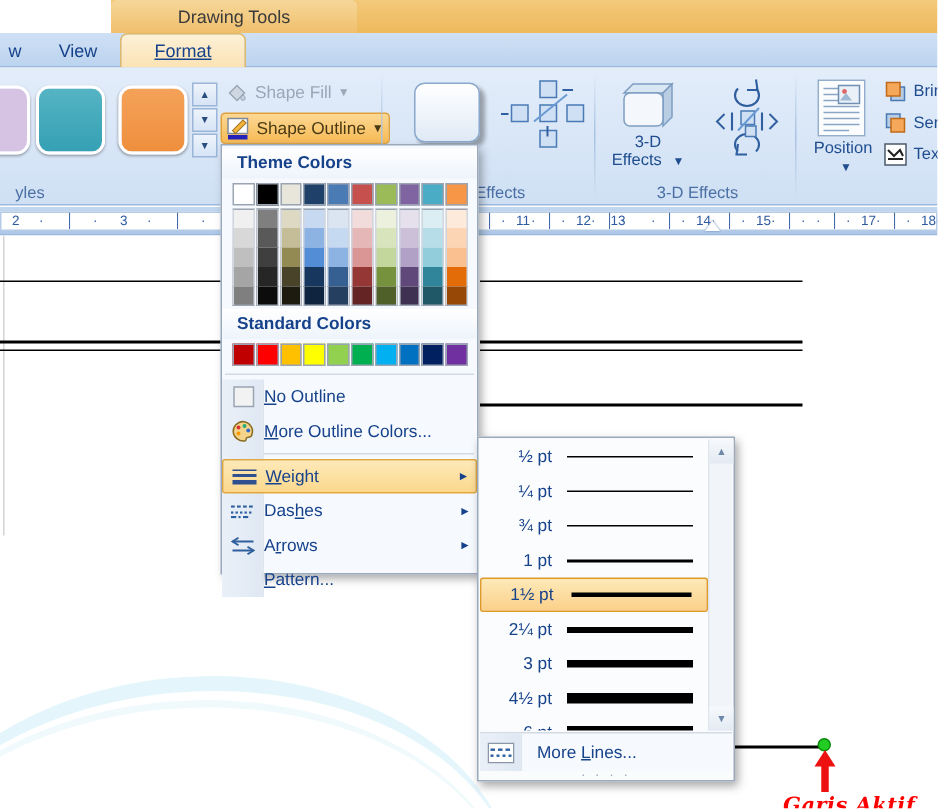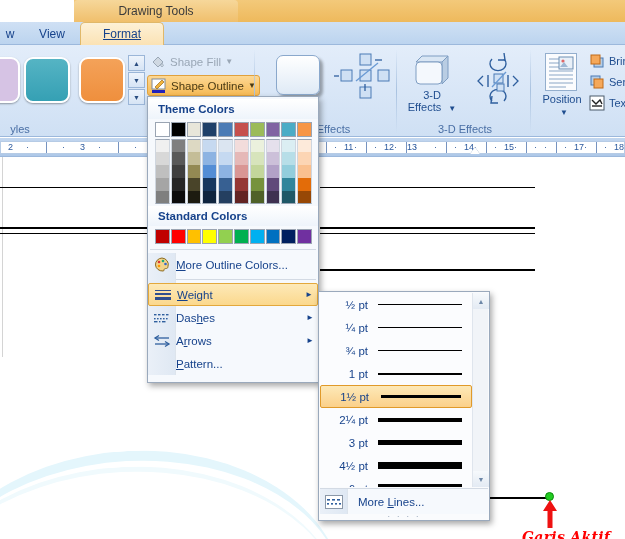--- a/index.html
+++ b/index.html
@@ -528,20 +528,29 @@
         <div class="sw" style="background: rgb(0, 112, 192);"></div>
         <div class="sw" style="background: rgb(0, 32, 96);"></div>
         <div class="sw" style="background: rgb(112, 48, 160);"></div>
       </div>
     </div>
   <div class="menu-sep"></div>
   <div id="menu-items" style="position: relative;">
       <div class="icol" style="top: 0px; height: 100%;"></div>
       <div class="mi">
         <div class="mi-ico">
+          <svg width="15" height="15" viewBox="0 0 15 15">
+            <rect x="1" y="1" width="13" height="13" fill="#f2f2f2" stroke="#9aa4b2"></rect>
+          </svg>
+        </div>
+        <div class="mi-lbl"><span class="u">N</span>o Outline</div>
+        <div class="mi-arrow"></div>
+      </div>
+      <div class="mi">
+        <div class="mi-ico">
           <svg width="16" height="16" viewBox="0 0 16 16">
             <path d="M8 1a7 6.5 0 1 0 1 13c1.6 0 .6-1.6 1.6-2.2 1-.6 3.4.4 3.4-2.4A7 6.5 0 0 0 8 1z" fill="#f3d48a" stroke="#8a6a20"></path>
             <circle cx="5" cy="5" r="1.3" fill="#d33"></circle>
             <circle cx="9" cy="4" r="1.3" fill="#2a7"></circle>
             <circle cx="11.5" cy="7" r="1.3" fill="#36c"></circle>
             <circle cx="5" cy="9" r="1.3" fill="#f90"></circle>
           </svg>
         </div>
         <div class="mi-lbl"><span class="u">M</span>ore Outline Colors...</div>
         <div class="mi-arrow"></div>

